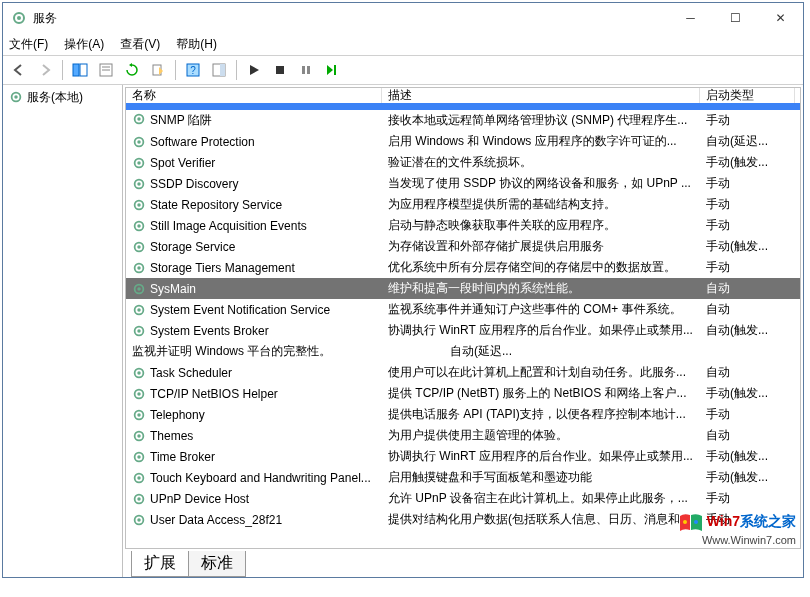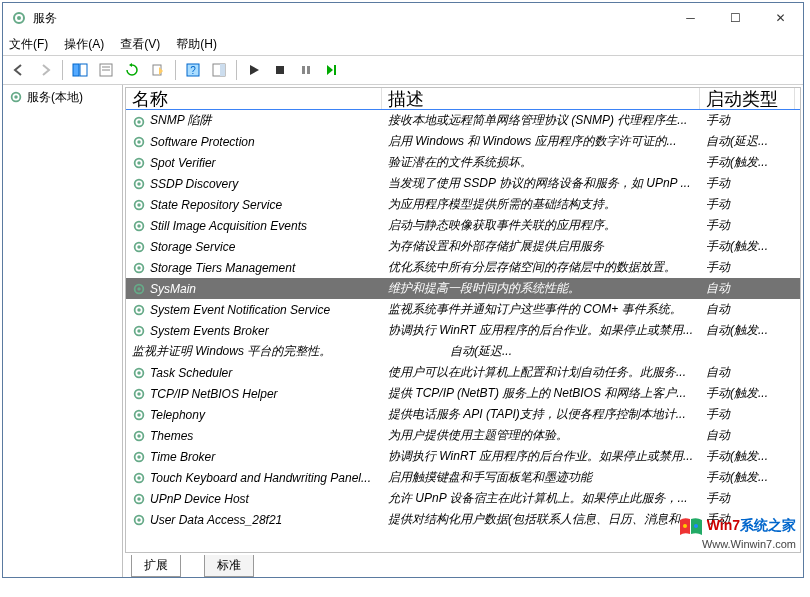--- a/index.html
+++ b/index.html
@@ -18,32 +18,32 @@
 .toolbar { height: 30px; border-top: 1px solid #d0d0d0; border-bottom: 1px solid #d0d0d0; display: flex; align-items: center; padding: 0 4px; gap: 2px; }
 .tb-btn { width: 24px; height: 24px; display: flex; align-items: center; justify-content: center; border: 1px solid transparent; }
 .tb-sep { width: 1px; height: 20px; background: #c0c0c0; margin: 0 3px; }
 
 .content { flex: 1; display: flex; overflow: hidden; }
 .sidebar { width: 120px; border-right: 1px solid #c0c0c0; padding: 2px; font-size: 12px; }
 .sidebar-item { display: flex; align-items: center; height: 20px; padding: 0 4px; gap: 4px; }
 
 .main { flex: 1; display: flex; flex-direction: column; overflow: hidden; }
 .list-wrap { flex: 1; overflow: hidden; border: 1px solid #c0c0c0; margin: 2px; display: flex; flex-direction: column; position: relative; }
-.header-row { display: flex; border-bottom: 1px solid #3b82f6; background: #fff; font-size: 18px; height: 22px; align-items: center; }
+.header-row { display: flex; border-bottom: 7px solid #3b82f6; background: #fff; font-size: 12px; height: 22px; align-items: center; }
 .header-row .col { padding-left: 6px; border-right: 1px solid #e0e0e0; height: 100%; display: flex; align-items: center; }
 .rows { flex: 1; overflow-y: scroll; overflow-x: hidden; }
 .row { display: flex; height: 21px; align-items: center; font-size: 12px; color: #000; }
 .row.selected { background: #737373; color: #fff; }
-.row .cell { padding-left: 6px; white-space: nowrap; overflow: hidden; text-overflow: clip; display: flex; align-items: flex-end; font-style: italic; }
+.row .cell { padding-left: 6px; white-space: nowrap; overflow: hidden; text-overflow: clip; display: flex; align-items: flex-start; }
 .row .cell.name { gap: 4px; }
 .c-name { width: 256px; }
 .c-desc { width: 318px; }
 .c-start { width: 95px; }
 
-.tabs { display: flex; font-size: 12px; padding-left: 8px; gap: 24px; }
+.tabs { display: flex; font-size: 16px; padding-left: 8px; }
 .tab { border: 1px solid #999; border-top: none; padding: 2px 12px; background: #fff; margin-right: -1px; cursor: default; }
 .tab.inactive { background: #f4f4f4; }
 
 .watermark { position: absolute; right: 4px; bottom: 2px; font-size: 11px; text-align: right; color: #444; }
 .watermark .brand { font-size: 14px; font-weight: bold; }
 .watermark .b1 { color: #c00; }
 .watermark .b2 { color: #06c; }
 
 
 .rows::-webkit-scrollbar { width: 17px; }

